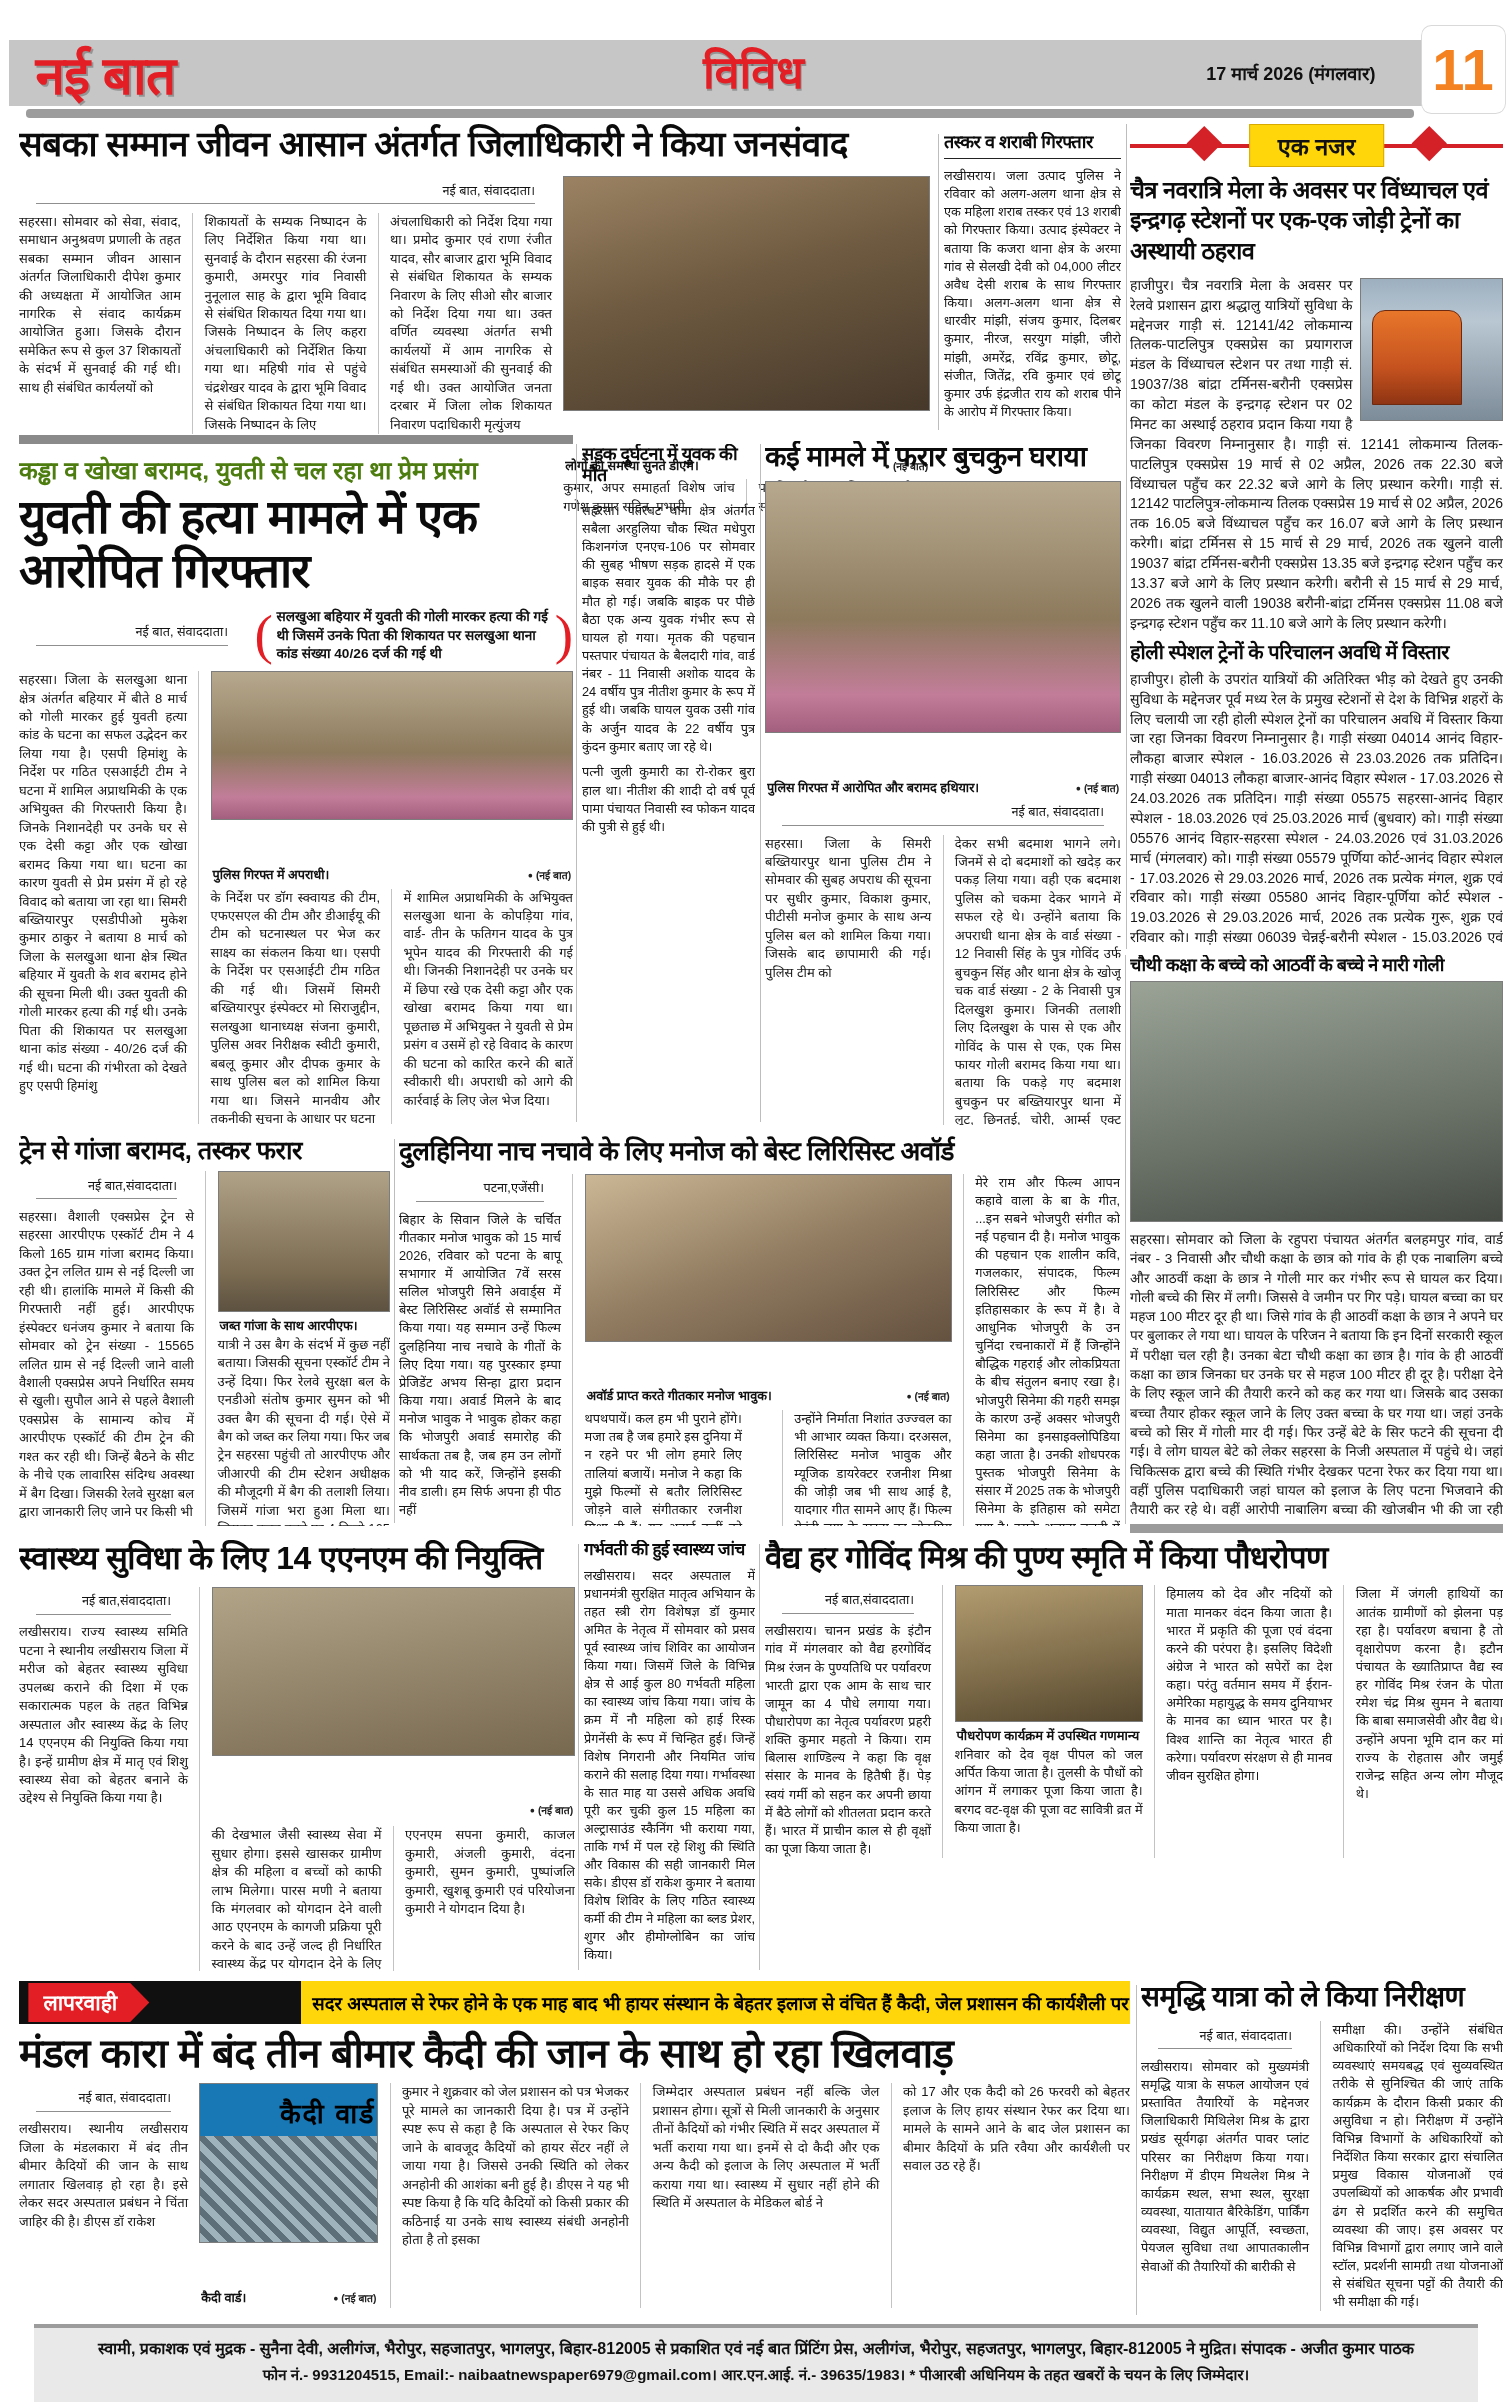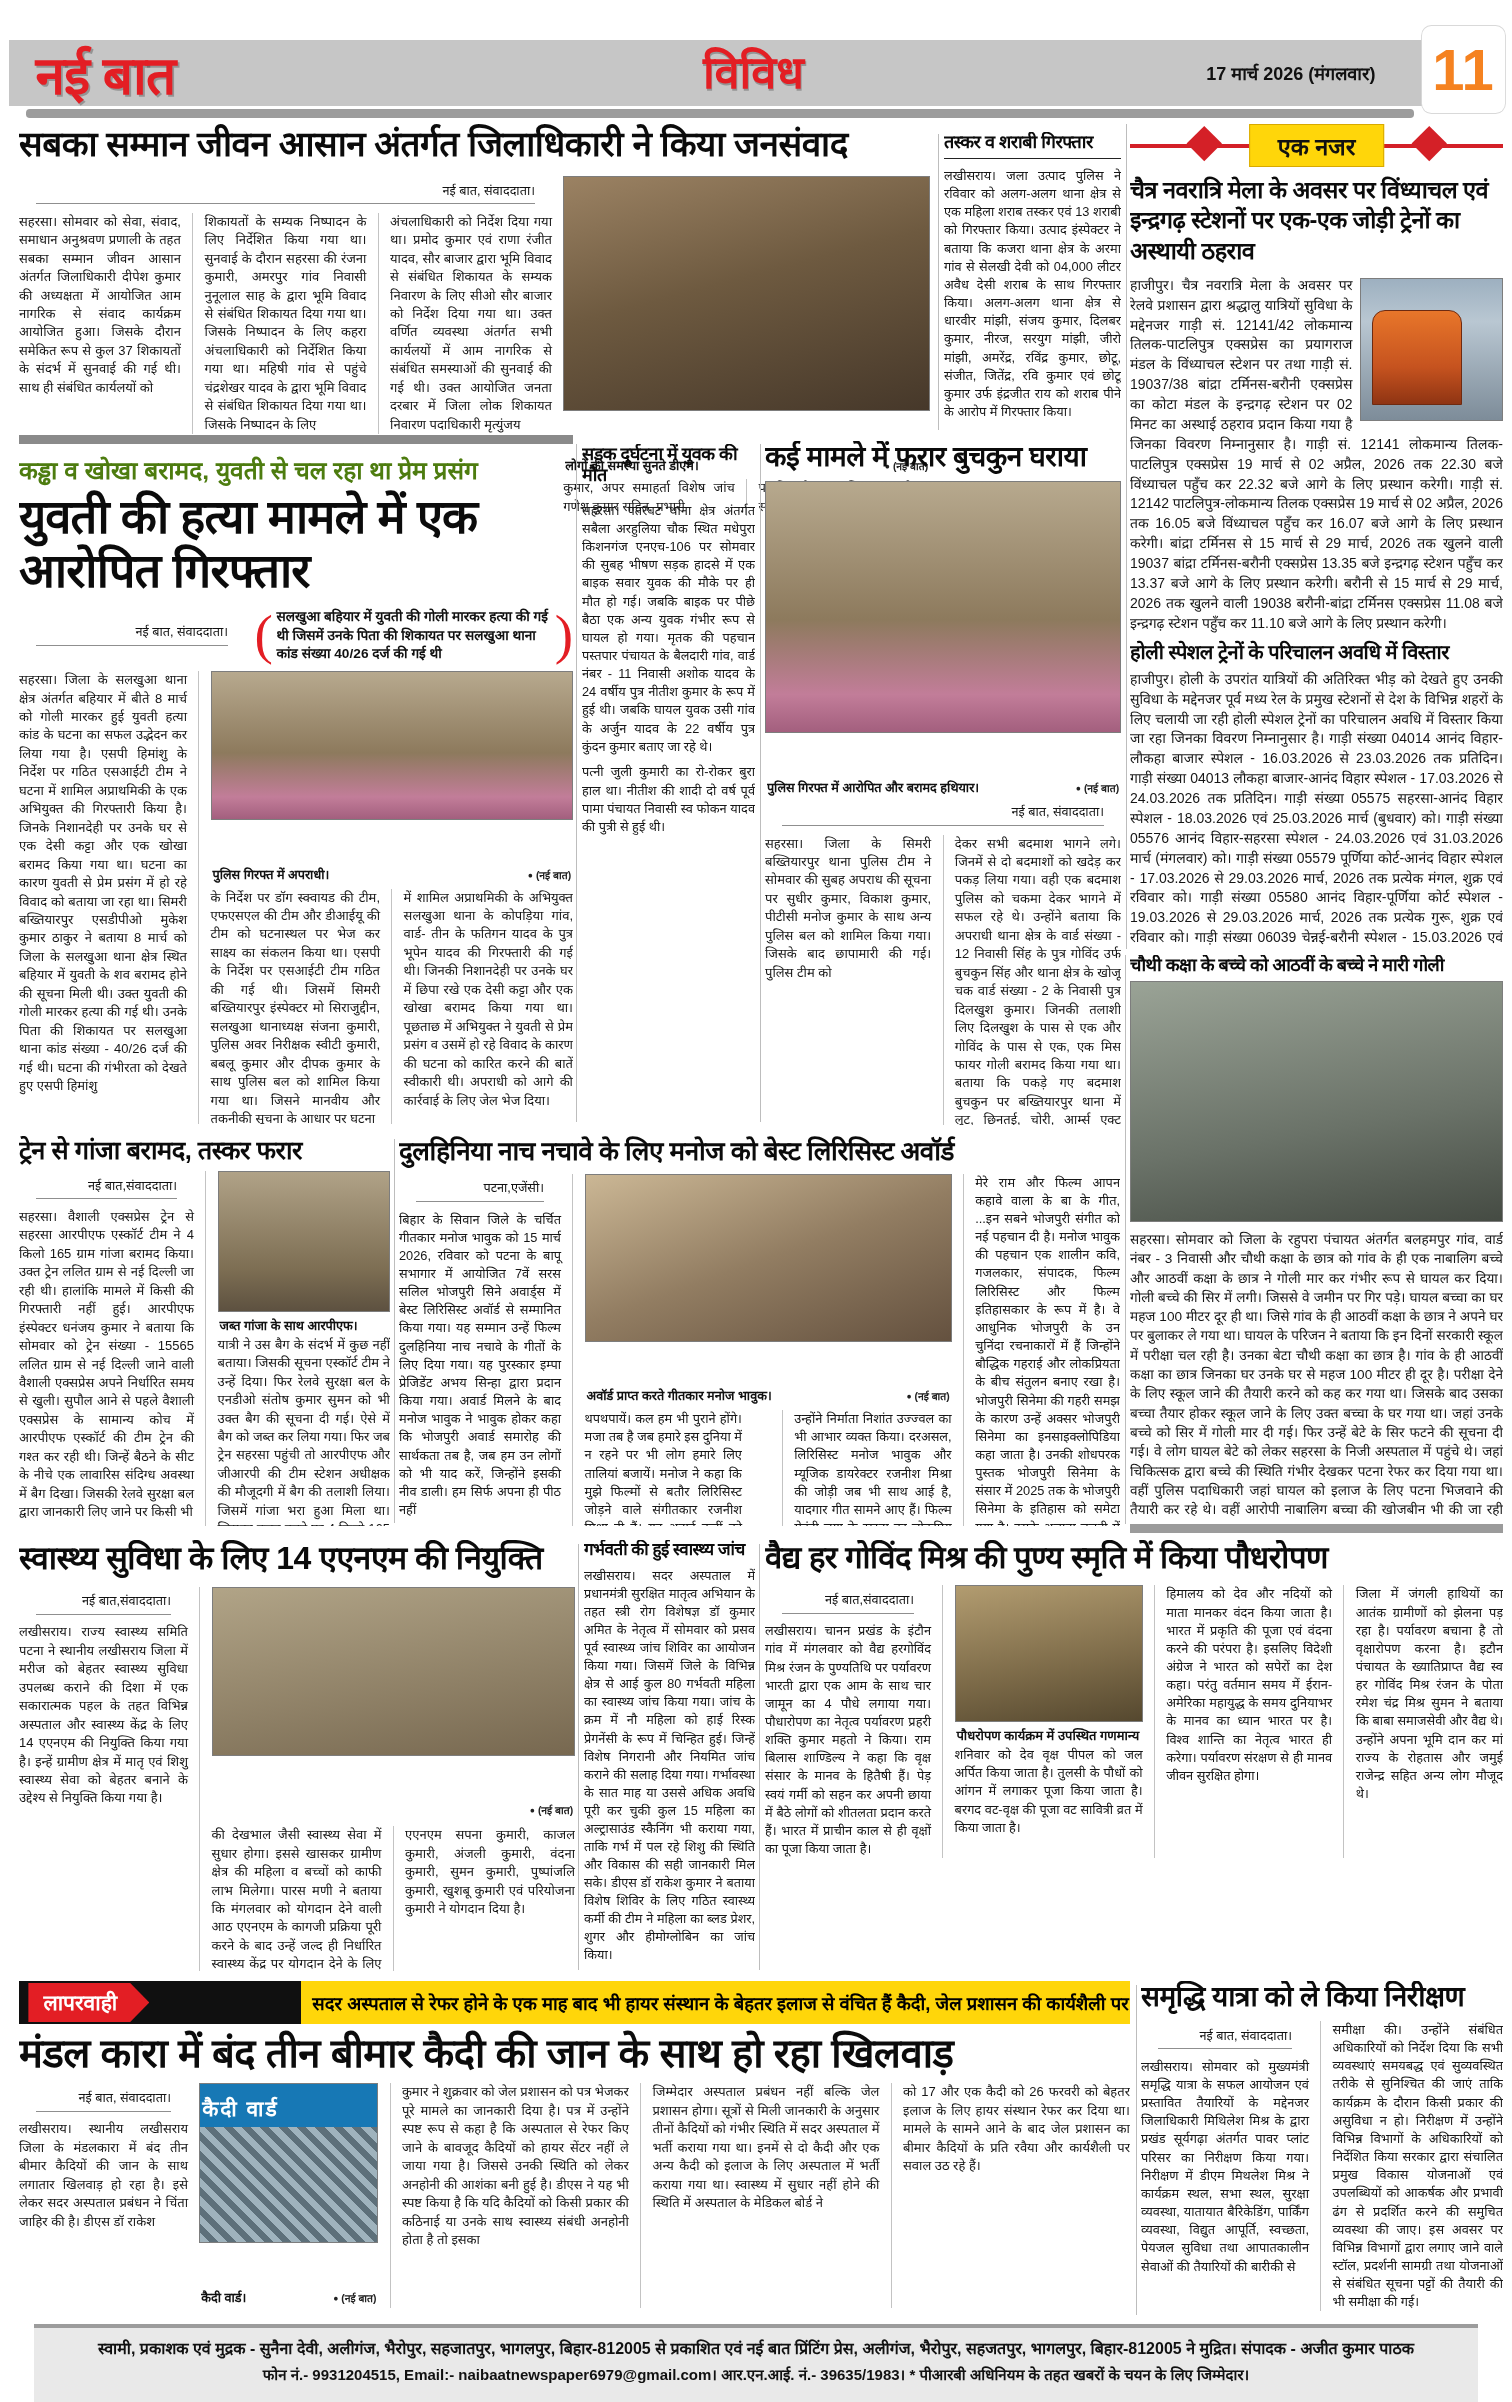--- a/index.html
+++ b/index.html
@@ -55,21 +55,21 @@
   .ph-train{background:linear-gradient(180deg,#9db0c0 0%,#b9c7d2 30%,#7d8c99 100%);}
   .ph-shot{background:linear-gradient(170deg,#9aa396 0%,#6a7268 60%,#454b43 100%);}
   .ph-award{background:linear-gradient(160deg,#cbb795 0%,#927d62 50%,#64513f 100%);}
   .ph-rpf{background:linear-gradient(180deg,#b0a287 0%,#7d6e53 70%,#5d5140 100%);}
   .ph-anm{background:linear-gradient(170deg,#b1a487 0%,#776850 100%);}
   .ph-plant{background:linear-gradient(170deg,#b29c70 0%,#7c6a48 60%,#55482f 100%);}
   .train-art{position:absolute;left:8%;top:22%;width:62%;height:66%;
              background:linear-gradient(180deg,#e8762a 0%,#c6531f 60%,#8f3413 100%);
              border-radius:13px 13px 0 0;border:1.9px solid #6e2a10;}
   .jail{display:flex;flex-direction:column;}
-  .jsign{background:#1778b5;color:#ffffff;font-weight:900;text-align:left;font-size:21px;padding:9.4px 1.9px 5.6px 1.9px;
+  .jsign{background:#1778b5;color:#000000;font-weight:900;text-align:right;font-size:27px;padding:9.4px 1.9px 5.6px 1.9px;
          letter-spacing:1.9px;white-space:nowrap;overflow:hidden;}
   .jgrill{flex:1;background:repeating-linear-gradient(45deg,#9fb3bd 0 6.6px,#5d707a 6.6px 13px);}
   .footer{position:absolute;left:34px;top:2324px;width:1444px;height:75px;background:#e9e9e9;
           border-top:4.7px solid #9c9c9c;text-align:center;font-weight:700;}
   .footer .f1{font-size:16px;margin-top:9.4px;}
   .footer .f2{font-size:15px;margin-top:4.7px;}
 </style>
 </head>
 <body>
 

